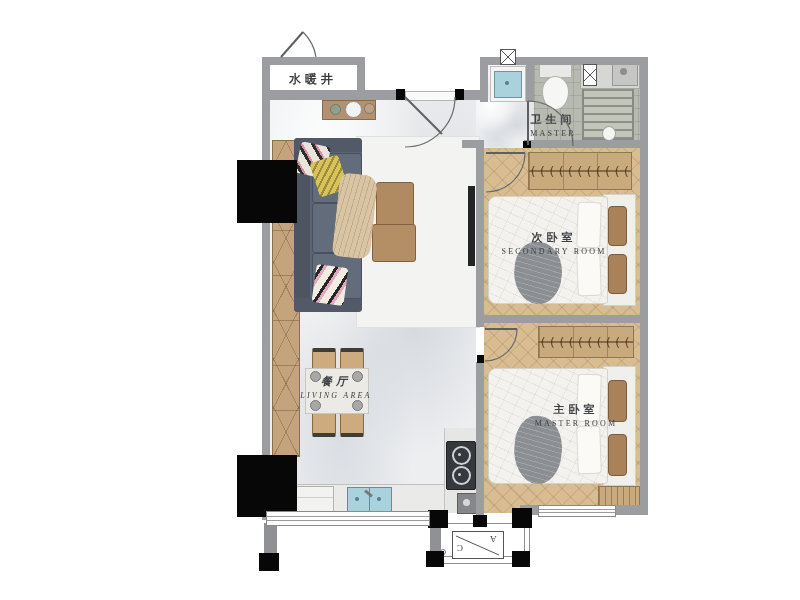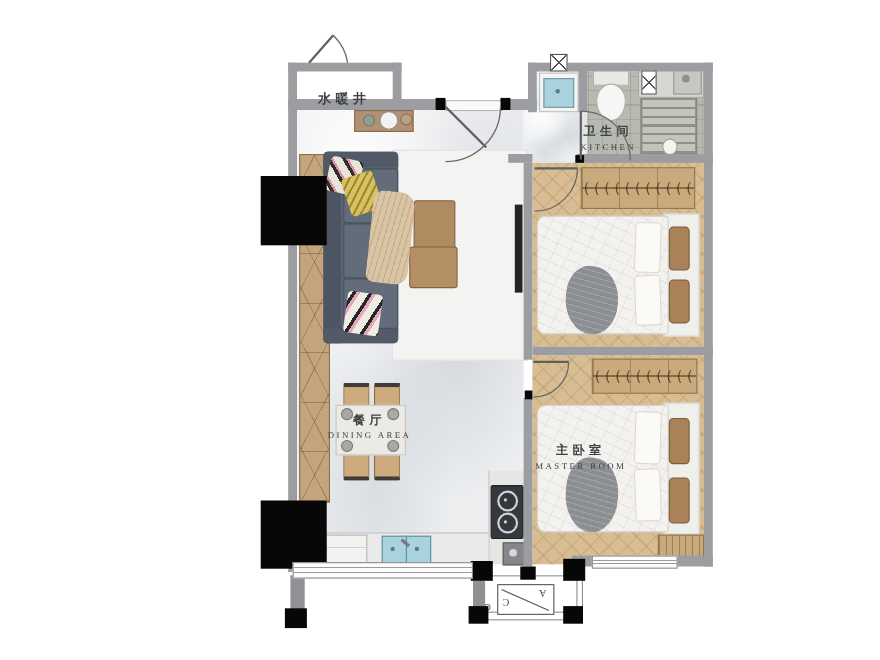--- a/index.html
+++ b/index.html
@@ -203,32 +203,36 @@
   <div class="window" style="left:538px;top:505px;width:76px;height:10px;"></div>
 
   <div class="abs" style="left:432px;top:523px;width:96px;height:39px;border:1px solid #8e8e8e;background:#fff;z-index:20;"></div>
   <div class="abs" style="left:437px;top:523px;width:86px;height:33px;border-left:1px solid #8e8e8e;border-right:1px solid #8e8e8e;border-bottom:1px solid #8e8e8e;z-index:21;"></div>
   <div class="abs" style="left:452px;top:531px;width:50px;height:26px;background:#fff;border:1px solid #555;z-index:50;">
     <span class="rot180" style="position:absolute;left:4px;top:11px;">C</span>
     <span class="rot180" style="position:absolute;right:7px;top:2px;">A</span>
   </div>
   <div class="circle abs" style="left:440px;top:549px;width:4px;height:4px;border:1px solid #777;z-index:22;"></div>
 
-  <div class="lbl" style="left:253px;top:82px;">
+  <div class="lbl" style="left:253px;top:71px;">
     <div class="zh" style="font-size:12px;">水暖井</div>
   </div>
   <div class="lbl" style="left:493px;top:112px;">
     <div class="zh">卫生间</div>
-    <div class="en">KITCHEN</div>
-  </div>
-  <div class="lbl" style="left:276px;top:374px;">
+    <div class="en">MASTER</div>
+  </div>
+  <div class="lbl" style="left:494px;top:230px;">
+    <div class="zh">次卧室</div>
+    <div class="en">SECONDARY ROOM</div>
+  </div>
+  <div class="lbl" style="left:276px;top:374px;font-style:italic;">
     <div class="zh">餐厅</div>
-    <div class="en">DINING AREA</div>
-  </div>
-  <div class="lbl" style="left:468px;top:402px;">
+    <div class="en">LIVING AREA</div>
+  </div>
+  <div class="lbl" style="left:516px;top:402px;">
     <div class="zh">主卧室</div>
     <div class="en">MASTER ROOM</div>
   </div>
 
   <svg class="overlay" width="800" height="600">
 
     <path d="M 281 57 L 303 32" stroke="#5f5f5f" stroke-width="2" fill="none"></path>
     <path d="M 303 32 Q 314 43 316 57" stroke="#6a6a6a" stroke-width="1.2" fill="none"></path>
 
     <path d="M 405 97 L 442 134" stroke="#5f5f5f" stroke-width="2" fill="none"></path>

